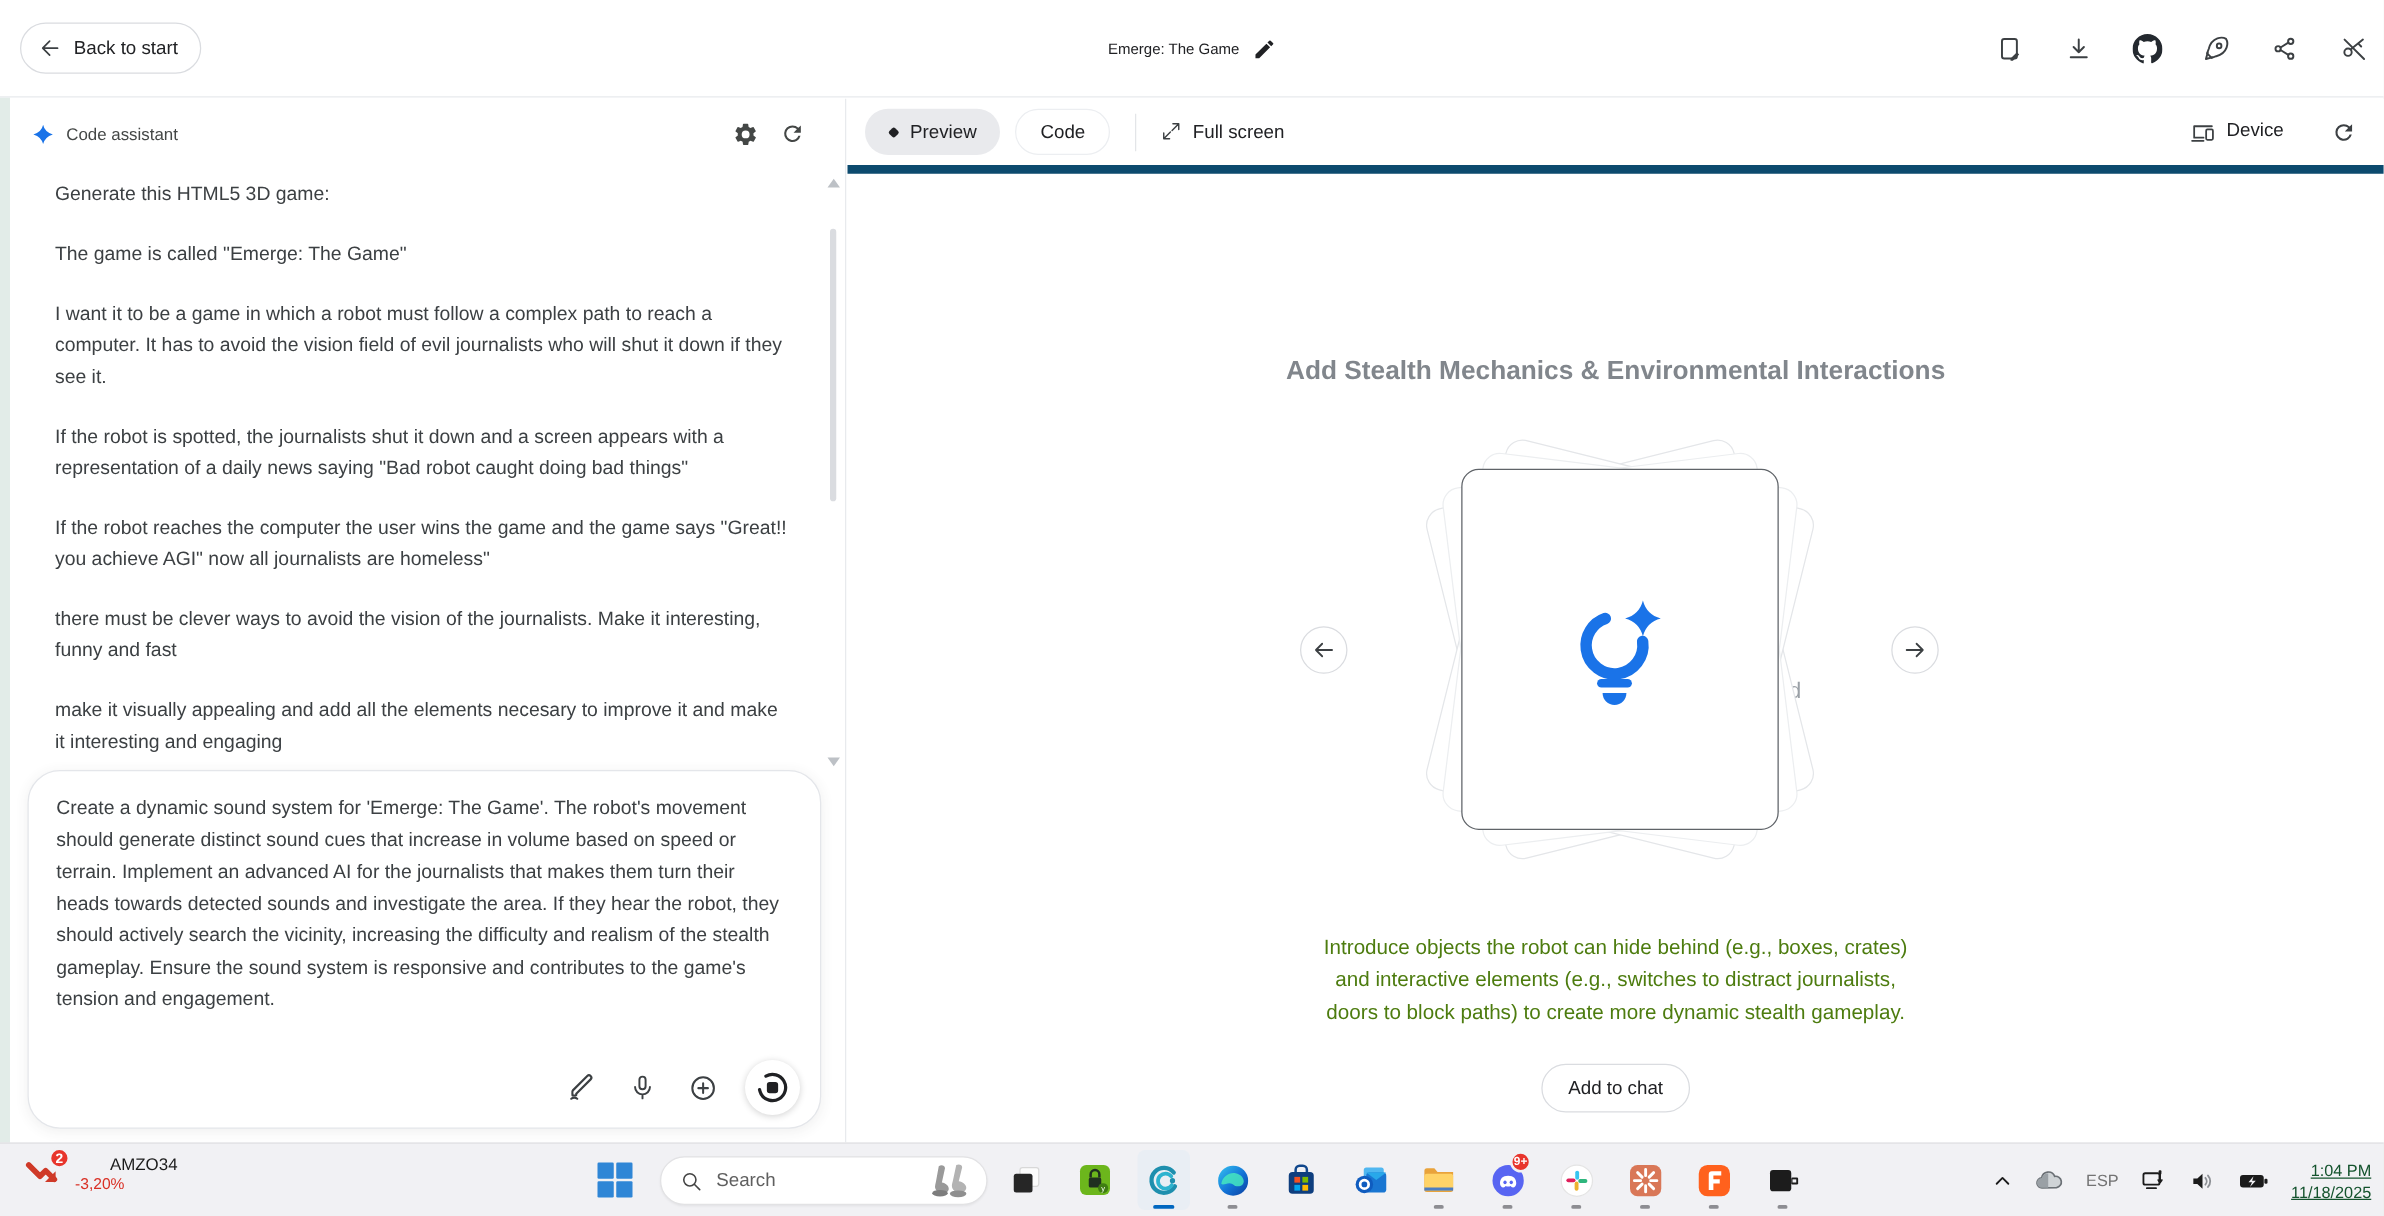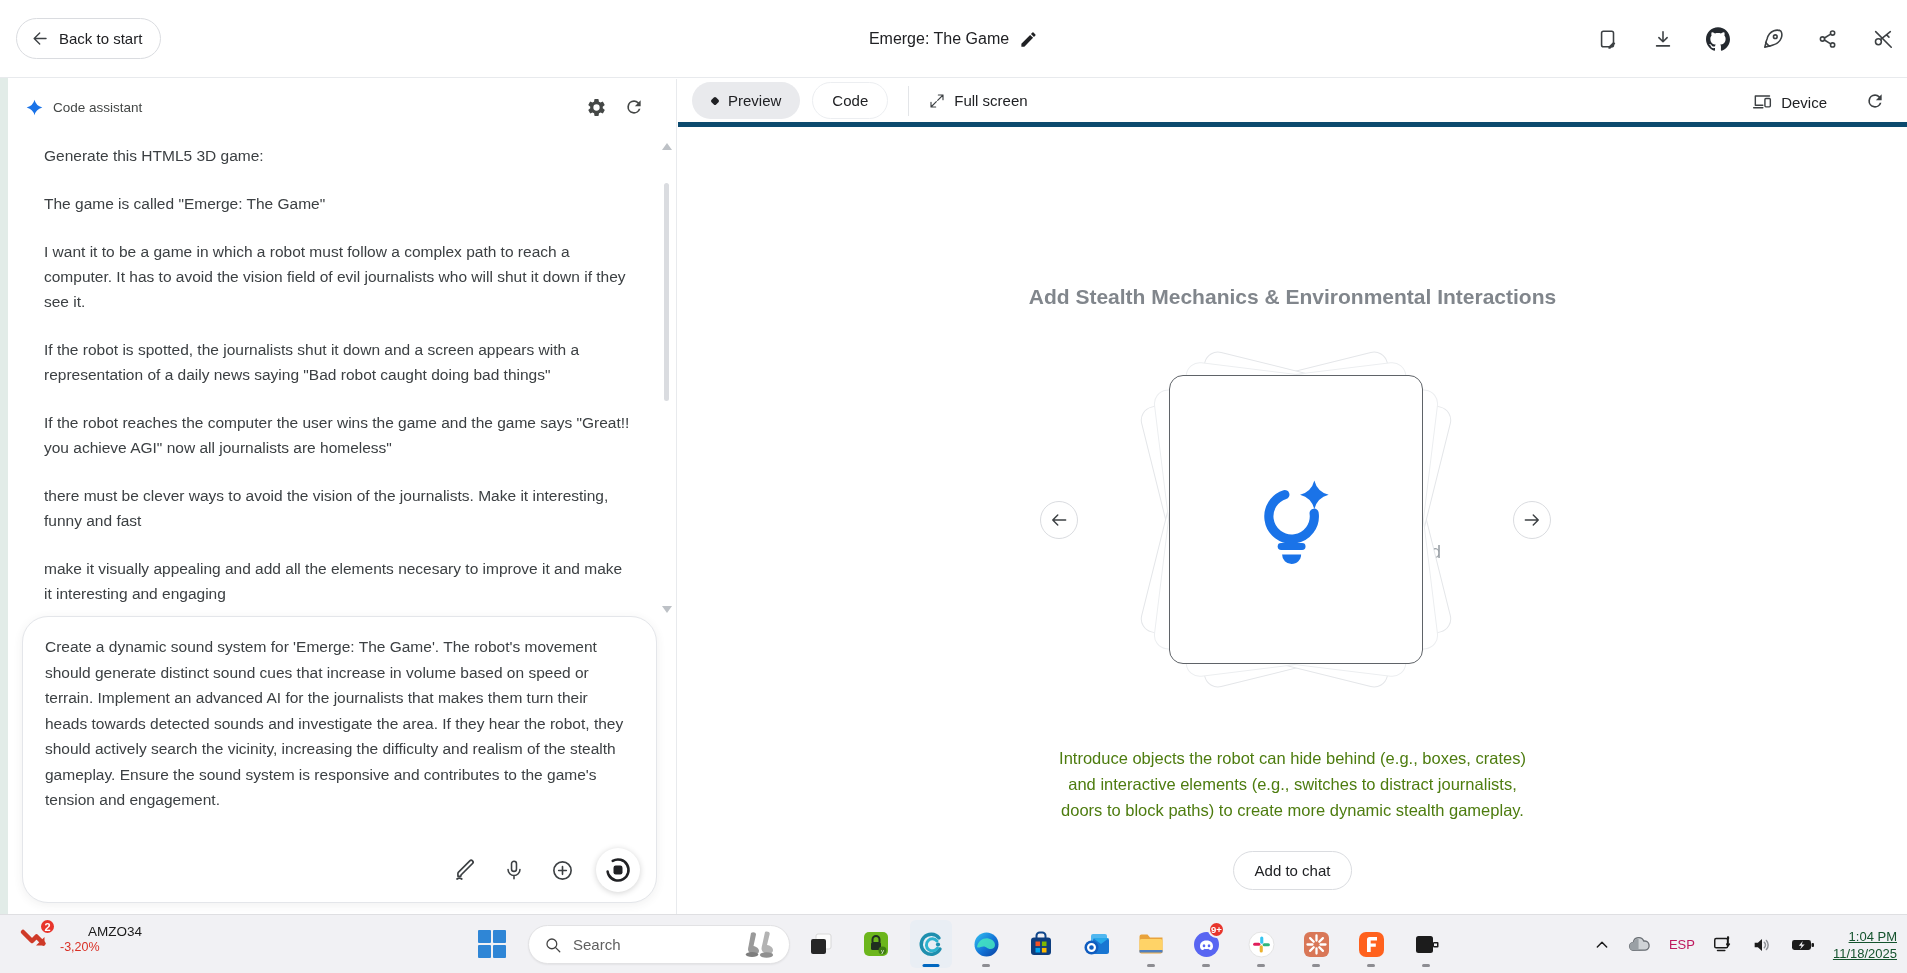--- a/index.html
+++ b/index.html
@@ -7,21 +7,21 @@
   body { font-family:"Liberation Sans", sans-serif; background:#e2ece8; overflow:hidden; }
   .app { position:relative; width:1907px; height:973px; }
   .window { position:absolute; left:8px; top:0; right:0; bottom:59px; background:#fff; }
 
   
   .hdr { position:absolute; left:0; top:0; right:0; height:78px; background:#fff; border-bottom:1px solid #e8eaed; }
   .back-btn { position:absolute; left:16px; top:18px; height:41px; display:flex; align-items:center; gap:9px;
     padding:0 18px 0 14px; border:1px solid #dadce0; border-radius:21px; background:#fff; cursor:pointer;
     font-size:15px; color:#202124; }
   .hdr-title { position:absolute; left:0; right:0; top:0; height:78px; display:flex; align-items:center; justify-content:center; gap:10px;
-    font-size:16px; color:#202124; pointer-events:none; }
+    font-size:12px; color:#202124; pointer-events:none; }
   .hdr-title > * { pointer-events:auto; }
   .hdr-icons { position:absolute; right:12px; top:0; height:78px; display:flex; align-items:center; gap:31px; }
   .hicon { width:24px; height:24px; display:flex; align-items:center; justify-content:center; cursor:pointer; }
   svg.ln { stroke:#3c4043; fill:none; stroke-width:1.7; stroke-linecap:round; stroke-linejoin:round; }
 
   
   .main { position:absolute; left:8px; top:79px; right:0; bottom:59px; background:#fff; }
   .chat { position:absolute; left:0; top:0; width:669px; height:100%; border-right:1px solid #e8eaed; background:#fff; }
   .panel-head { position:absolute; left:0; top:0; right:0; height:56px; display:flex; align-items:center; padding:0 28px 0 18px; gap:10px; }
   .panel-head .lbl { font-size:13.5px; color:#444746; }
@@ -36,27 +36,27 @@
 
   .composer { position:absolute; left:14px; top:537px; width:635px; height:287px; background:#fff; border:1px solid #e4e6ea;
     border-radius:26px; box-shadow:0 2px 10px rgba(60,64,67,.08); padding:17px 22px 0; }
   .composer .ctext { font-size:15.5px; line-height:25.5px; color:#3c4043; }
   .crow { position:absolute; right:16px; bottom:10px; display:flex; align-items:center; gap:20px; }
   .cbtn { width:28px; height:28px; display:flex; align-items:center; justify-content:center; cursor:pointer; }
   .stopbtn { width:44px; height:44px; border-radius:50%; background:#fff; box-shadow:0 1px 6px rgba(0,0,0,.18); display:flex; align-items:center; justify-content:center; cursor:pointer; }
 
   
   .preview { position:absolute; left:670px; top:0; right:0; height:100%; background:#fff; }
-  .ptool { position:absolute; left:0; top:0; right:0; height:48px; border-bottom:5px solid #0c4a6e; display:flex; align-items:center; padding:0 22px 0 14px; gap:12px; }
+  .ptool { position:absolute; left:0; top:0; right:0; height:60px; border-bottom:7px solid #0c4a6e; display:flex; align-items:center; padding:0 22px 0 14px; gap:12px; }
   .tab { height:37px; display:flex; align-items:center; gap:9px; padding:0 19px; border-radius:20px; font-size:15px; color:#202124; cursor:pointer; }
   .tab.sel { background:#e9eaed; }
   .tab.ghost { background:#fff; border:1px solid #eceef1; }
   .tab .dot { width:8px; height:8px; border-radius:2px; background:#202124; transform:rotate(45deg) scale(.82); }
   .vsep { width:1px; height:30px; background:#e3e5e8; margin:0 8px; }
-  .tool-lbl { display:flex; align-items:flex-end; gap:9px; font-size:15px; color:#202124; cursor:pointer; }
+  .tool-lbl { display:flex; align-items:flex-start; gap:9px; font-size:15px; color:#202124; cursor:pointer; }
   .ptool .sp { flex:1; }
 
   .stage { position:absolute; left:0; top:58px; right:0; bottom:0; overflow:hidden; }
   .headline { position:absolute; left:0; right:0; top:148px; text-align:center; font-size:21px; font-weight:bold; color:#81868c; }
   .cardwrap { position:absolute; left:491px; top:238px; width:254px; height:289px; }
   .bcard { position:absolute; left:0; top:0; width:254px; height:289px; background:#fff; border:1px solid #e4e6e9; border-radius:14px; }
   .bcard.r1 { transform:rotate(-14deg); } .bcard.r2 { transform:rotate(14deg); }
   .bcard.r3 { transform:rotate(-7deg); border-color:#eceef0; } .bcard.r4 { transform:rotate(7deg); border-color:#eceef0; }
   .fcard { position:absolute; left:0; top:0; width:254px; height:289px; background:#fff; border:1.5px solid #5f6368; border-radius:14px;
     display:flex; align-items:center; justify-content:center; }
@@ -81,21 +81,21 @@
     box-shadow:0 1px 2px rgba(0,0,0,.06); display:flex; align-items:center; gap:11px; padding:0 6px 0 15px; cursor:pointer; }
   .searchpill .stxt { font-size:15px; color:#5f5f5f; flex:1; }
   .apps { position:absolute; left:800px; top:5px; display:flex; gap:13px; }
   .slot { position:relative; width:42px; height:48px; display:flex; align-items:center; justify-content:center; cursor:pointer; }
   .slot.active { background:#e9eef4; border-radius:6px; }
   .run { position:absolute; bottom:1px; left:50%; transform:translateX(-50%); width:8px; height:3px; border-radius:2px; background:#8d8d92; }
   .run.blue { width:17px; background:#0067c0; }
   .dbadge { position:absolute; right:2px; top:1px; min-width:17px; height:17px; border-radius:9px; background:#e8352c; color:#fff; font-size:9.5px;
     font-weight:bold; display:flex; align-items:center; justify-content:center; border:2px solid #f1f1f4; }
   .tray { position:absolute; right:10px; top:0; height:59px; display:flex; align-items:center; gap:17px; }
-  .tray .lang { font-size:13px; color:#be185d; cursor:pointer; }
+  .tray .lang { font-size:13px; color:#737373; cursor:pointer; }
   .clock { text-align:right; font-size:13px; color:#14532d; line-height:17px; cursor:pointer;text-decoration:underline; }
 
   
   .gray-ic { stroke:#5f6368; }
   .lgray-ic { stroke:#c2c6cb; }
 </style>
 </head>
 <body>
 
 <div class="app">

